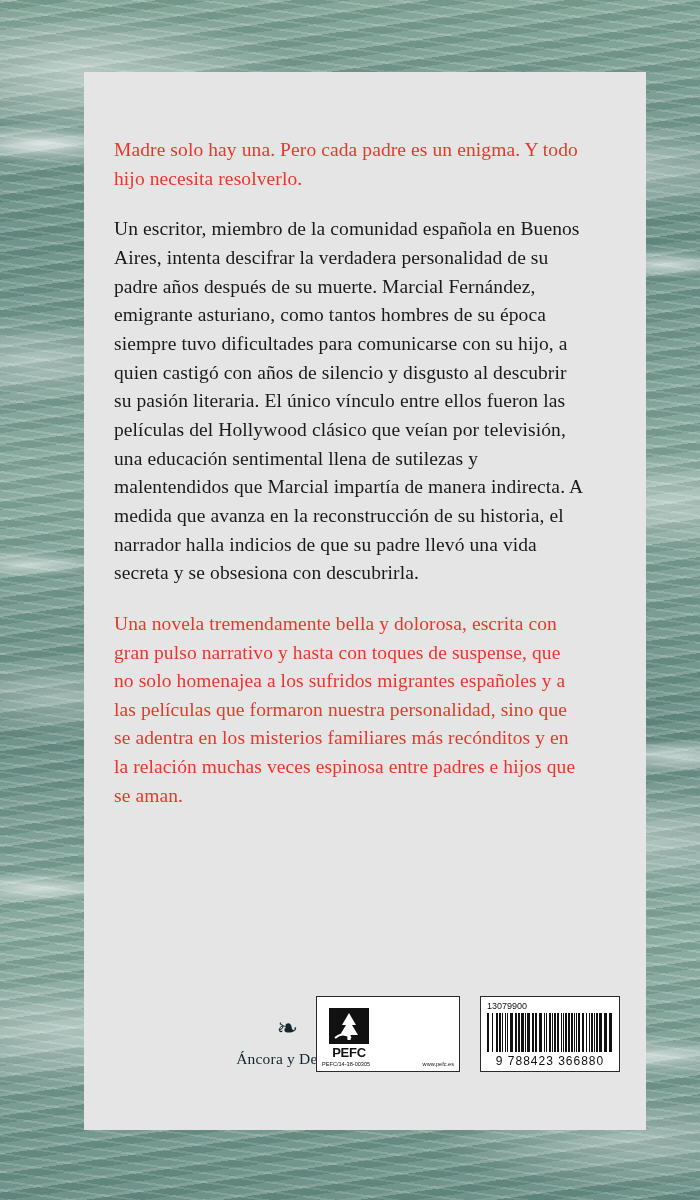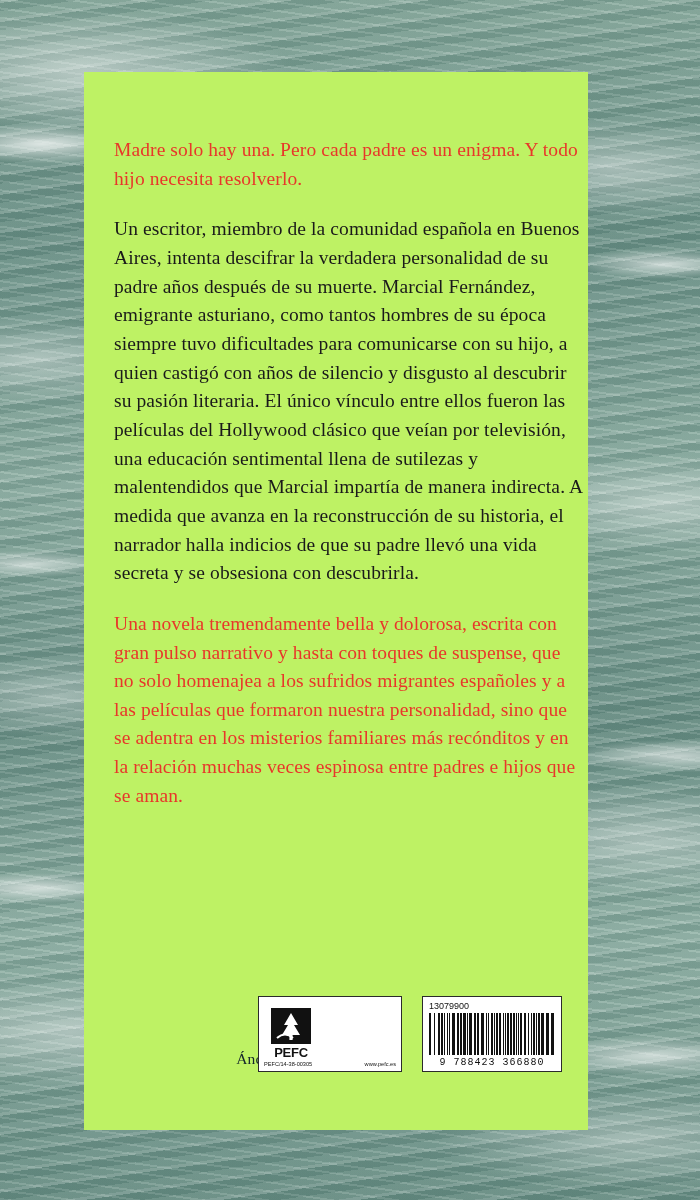--- a/index.html
+++ b/index.html
@@ -60,23 +60,23 @@
       radial-gradient(ellipse 130px 20px at 5% 74%, rgba(255,255,255,0.66), rgba(255,255,255,0) 75%),
       radial-gradient(ellipse 160px 26px at 93% 88%, rgba(255,255,255,0.60), rgba(255,255,255,0) 75%);
     mix-blend-mode: screen;
   }
 
   
   .panel {
     position: absolute;
     left: 84px;
     top: 72px;
-    width: 504px;
+    width: 562px;
     height: 1058px;
-    background: #bef264;
+    background: #e5e5e5;
   }
 
   .text-area {
     position: absolute;
     left: 30px;
     top: 64px;
     width: 470px;
   }
 
   p {
@@ -196,22 +196,22 @@
   }
   .bars {
     flex: 1;
     display: flex;
     align-items: stretch;
     gap: 0;
     overflow: hidden;
   }
   .bars span { display: block; background: #111; height: 100%; }
   .barcode-num-bottom {
-    font-family: Liberation Mono, monospace;
-    font-size: 10px;
+    font-family: Liberation Sans, sans-serif;
+    font-size: 12px;
     letter-spacing: 1px;
     color: #111;
     text-align: center;
     margin-top: 2px;
   }
 </style>
 </head>
 <body>
 
 <div id="cover">

